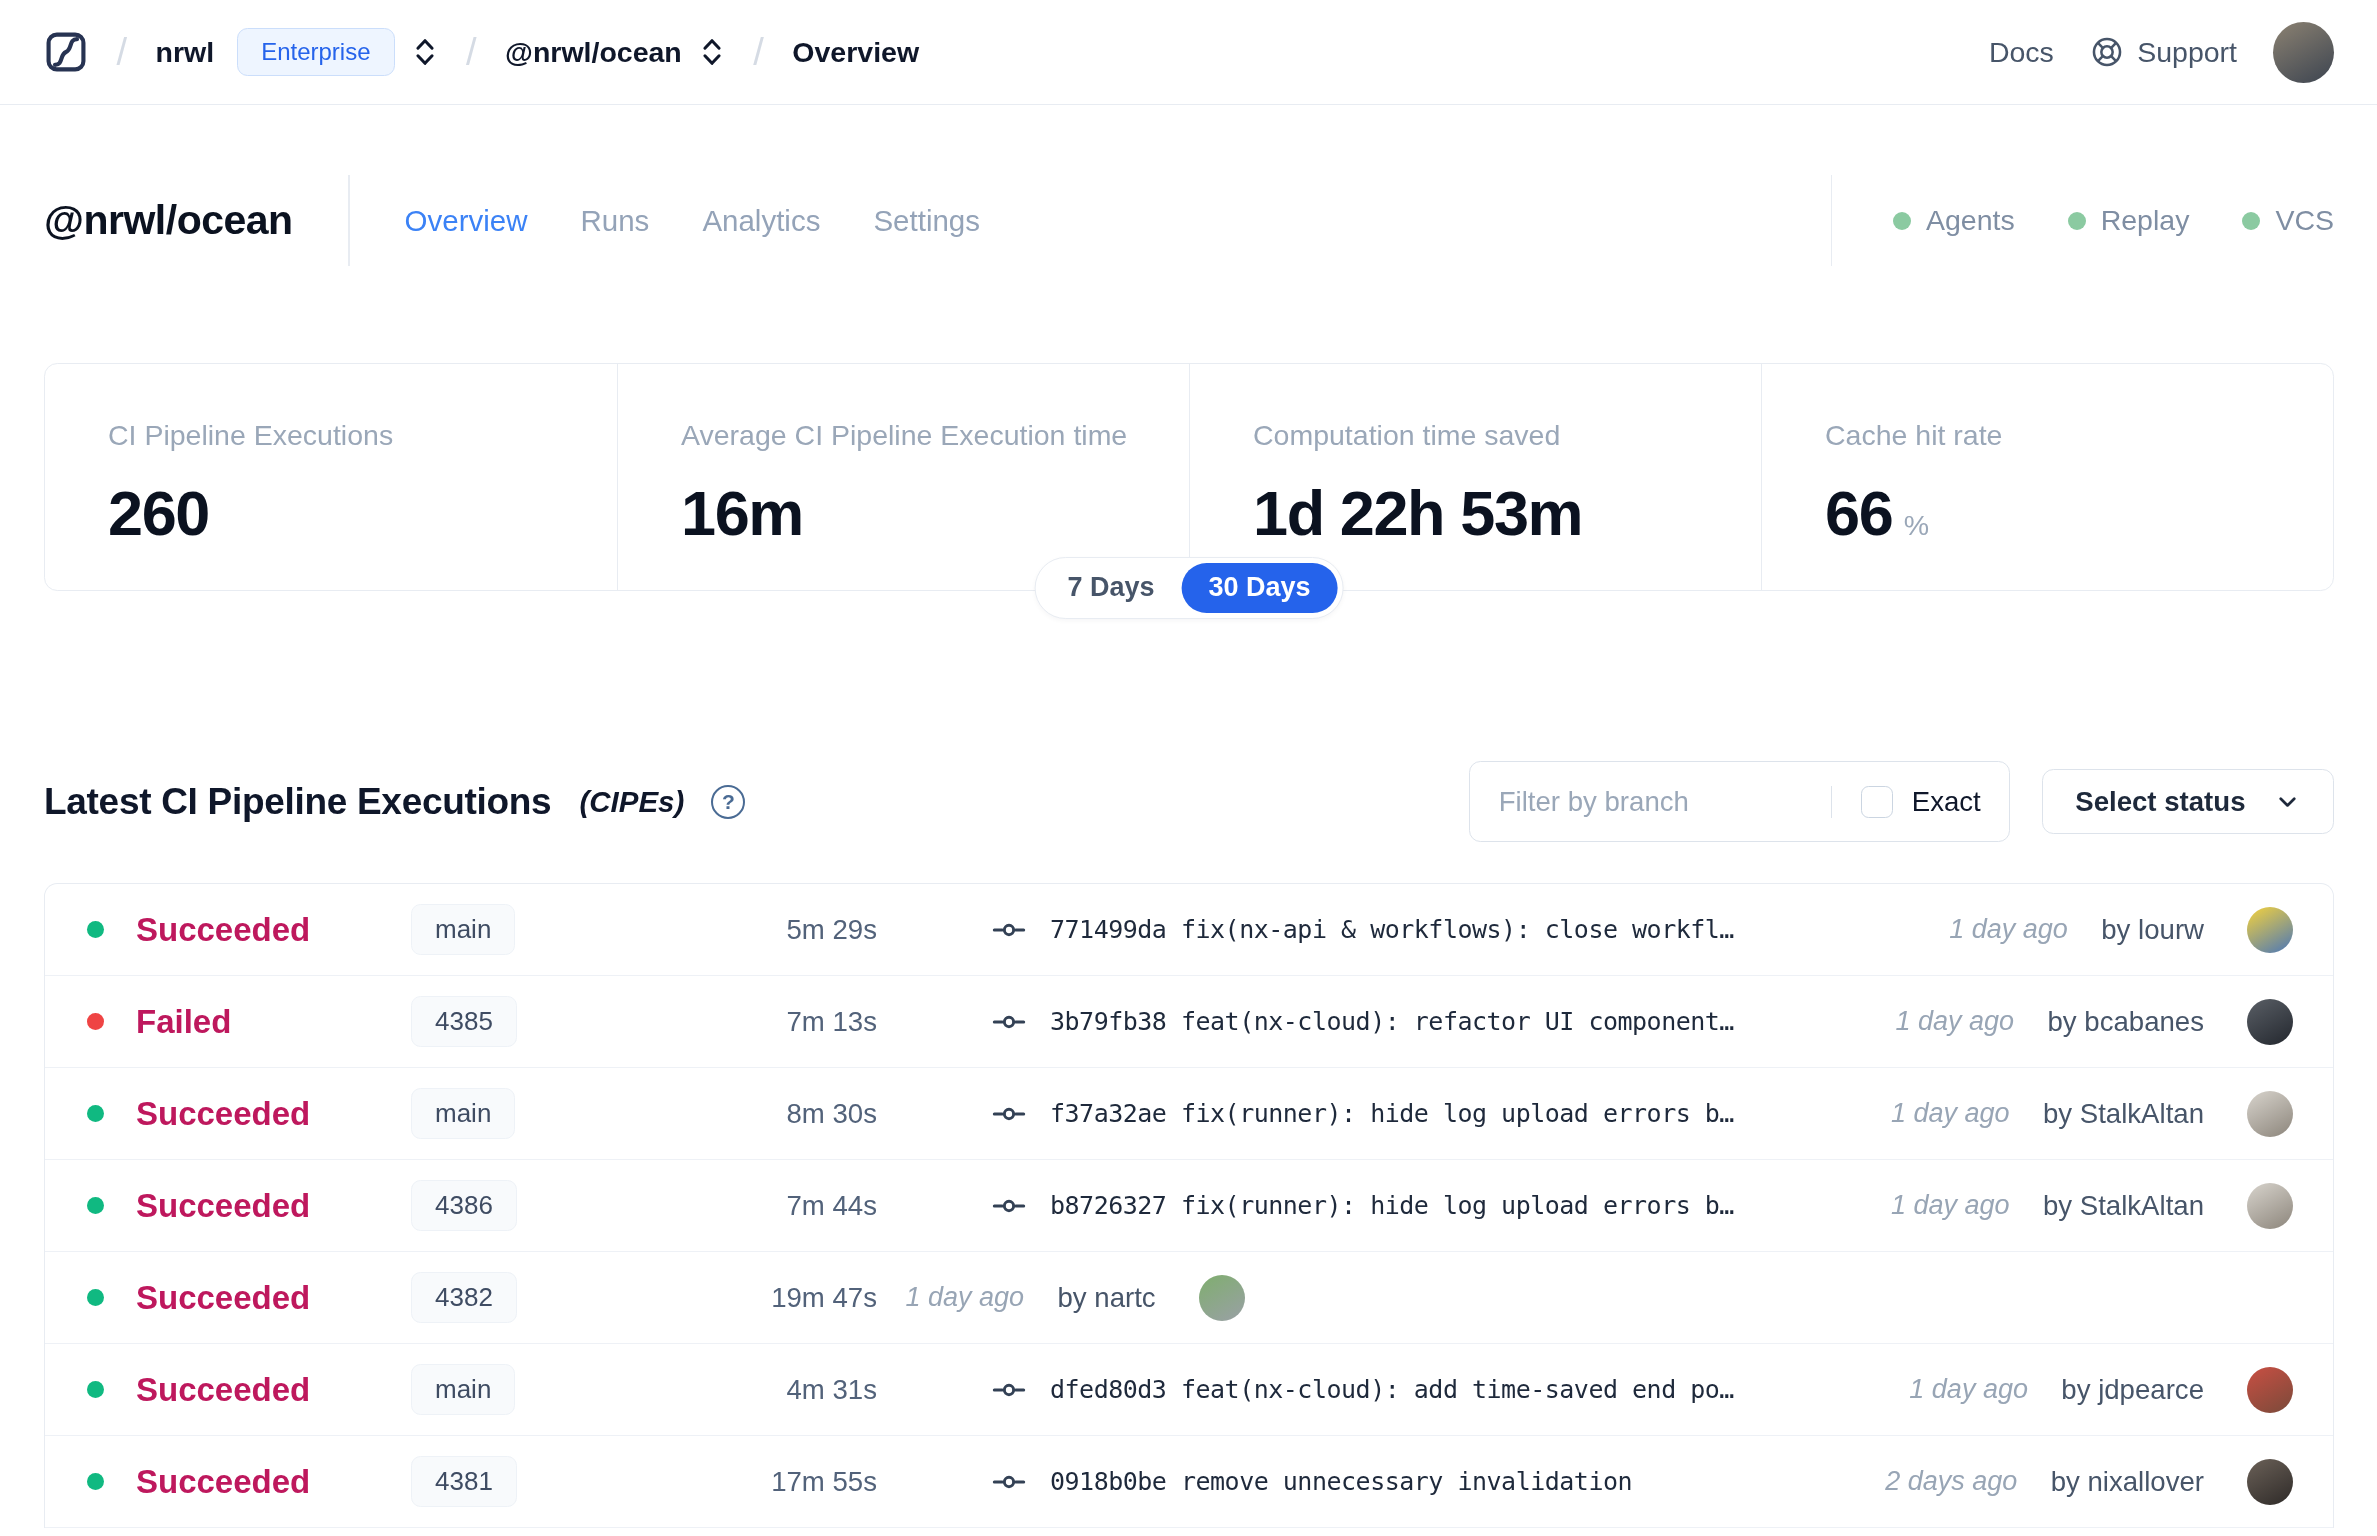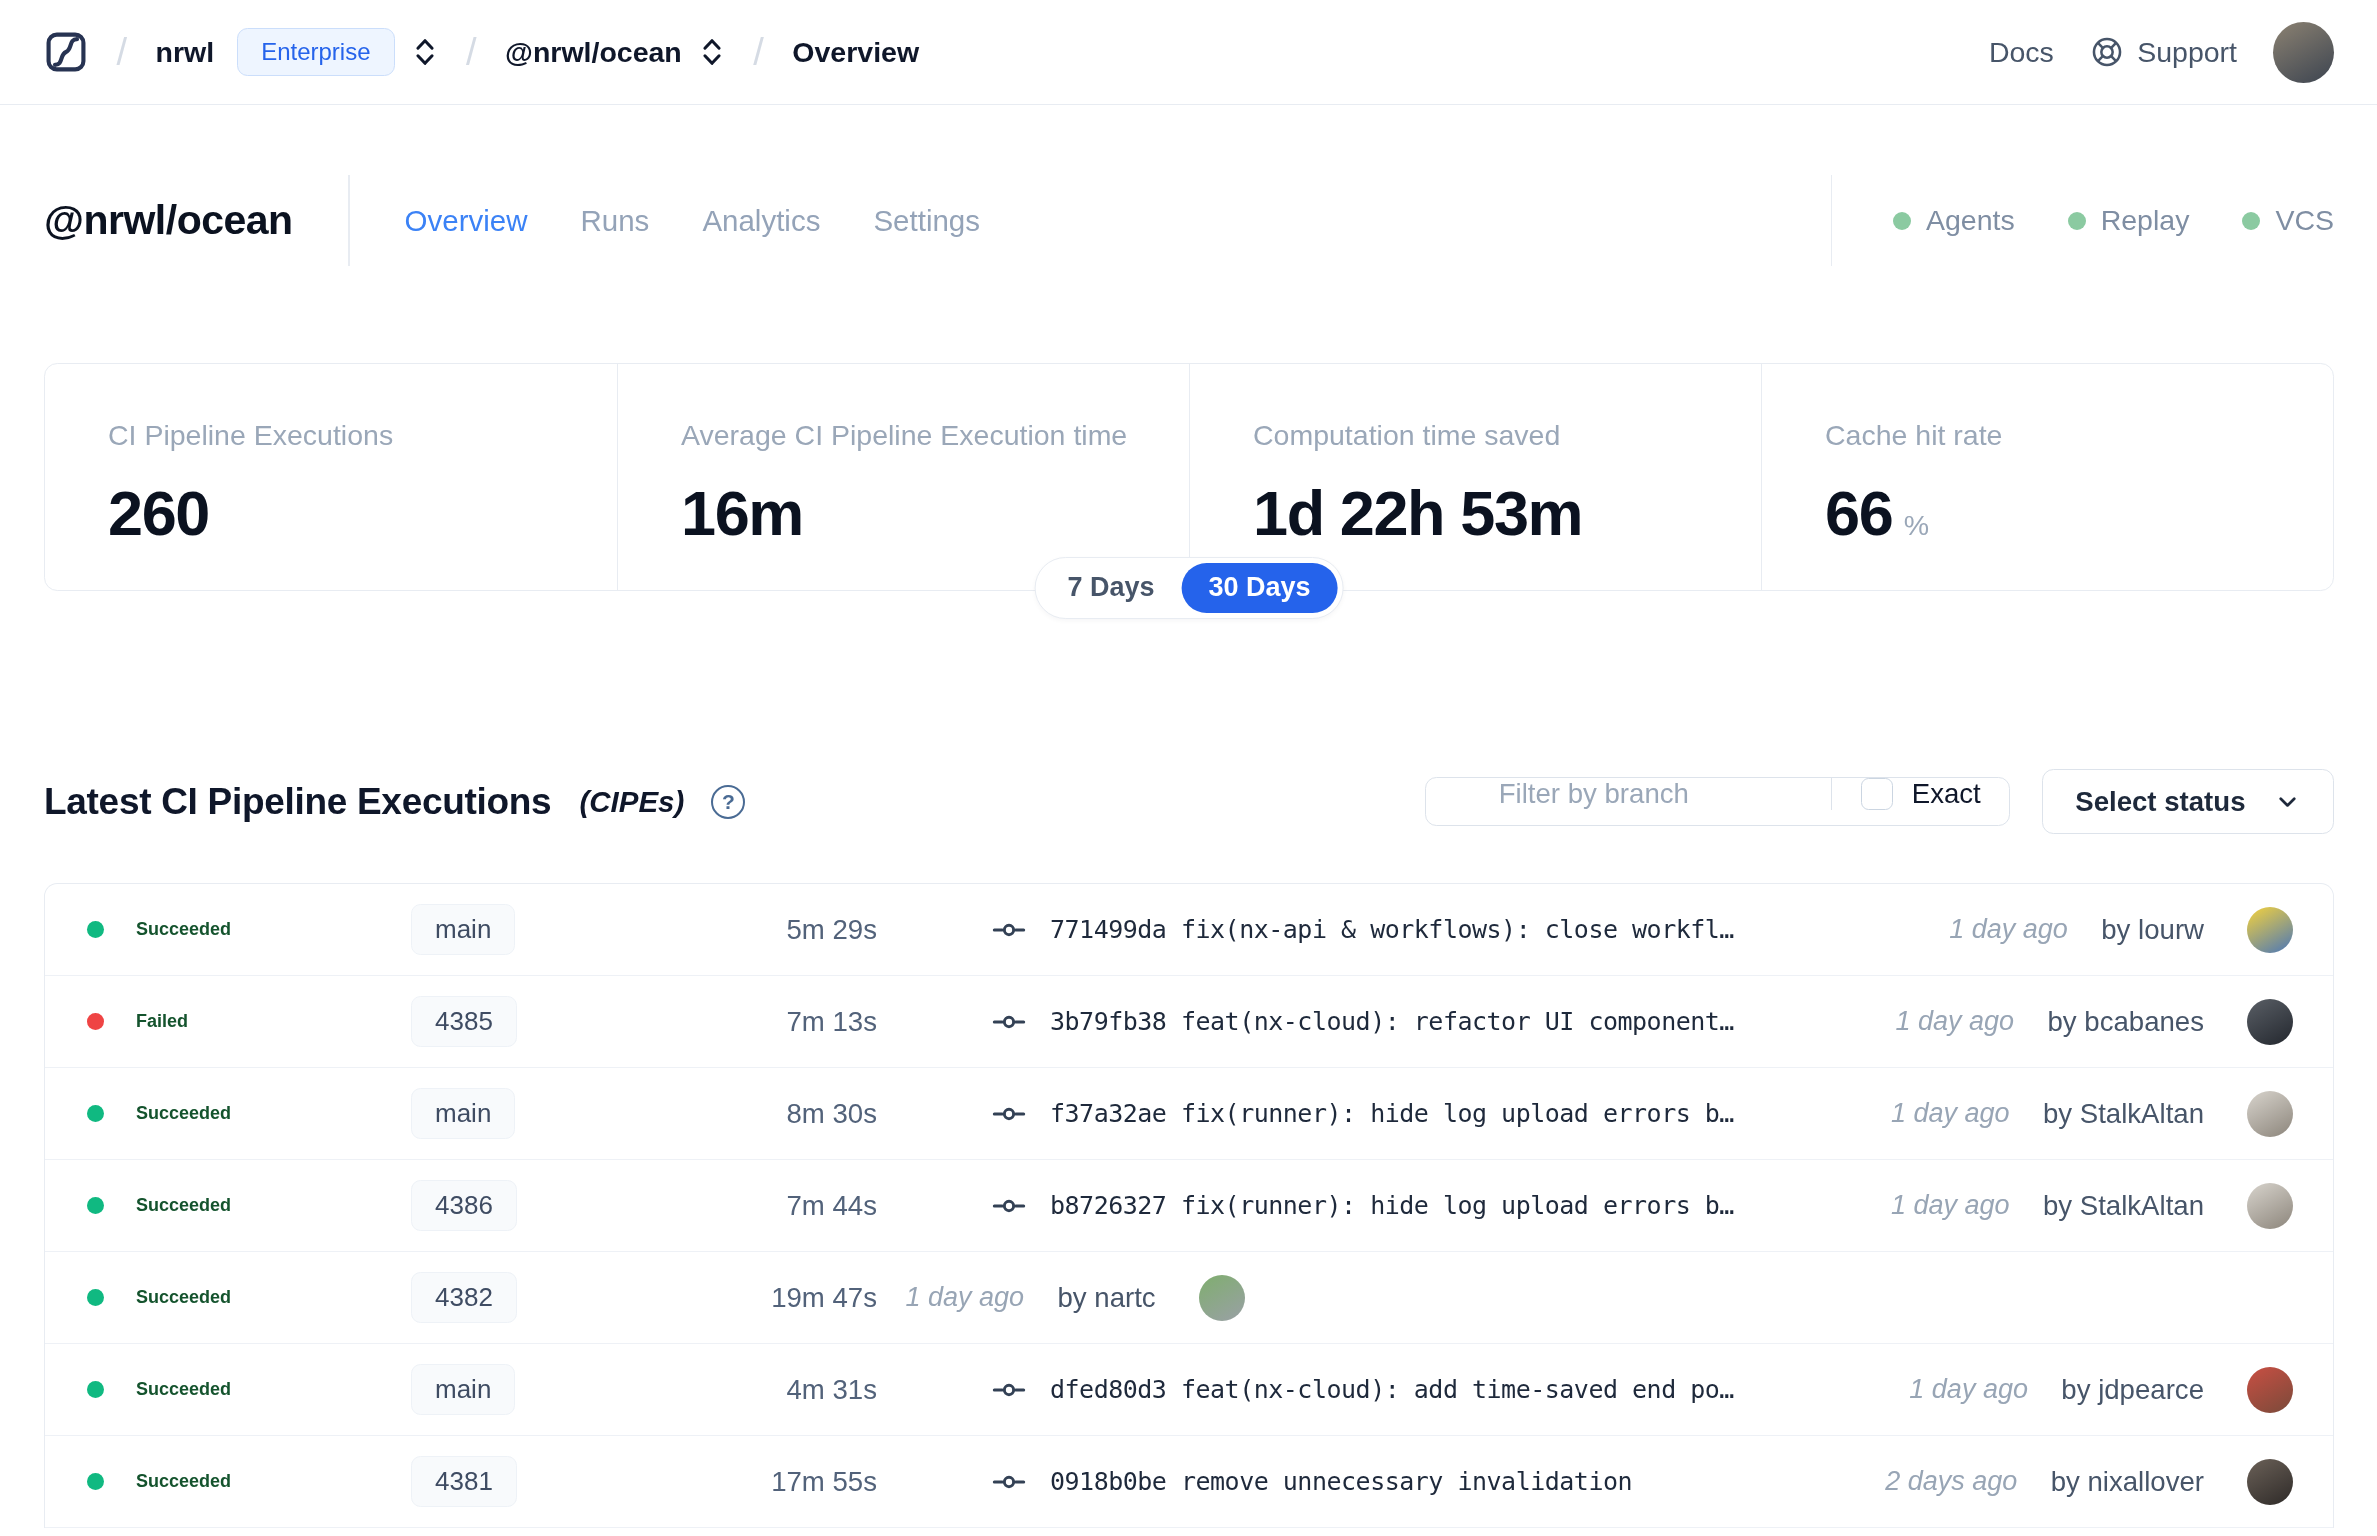--- a/index.html
+++ b/index.html
@@ -51,40 +51,40 @@
   .range-opt.selected { background:#2563eb; color:#fff; }
 
   
   .exec-head { display:flex; align-items:center; margin:177px 44px 0 44px; height:67px; }
   .exec-title { font-size:37px; font-weight:700; color:#0f172a; letter-spacing:-0.3px; }
   .exec-title-suffix { font-size:29.5px; font-weight:600; font-style:italic; margin-left:28px; color:#0f172a; }
   .help-badge { width:34px; height:34px; margin-left:27px; border:2.9px solid #4a6b94; border-radius:50%;
     display:flex; align-items:center; justify-content:center; font-size:21px; font-weight:700;
     color:#4a6b94; cursor:pointer; }
   .exec-controls { margin-left:auto; display:flex; align-items:center; gap:32px; }
-  .filter-group { display:flex; align-items:flex-start; height:49px; border:1.9px solid #dde3eb;
-    border-radius:11.4px; overflow:hidden; background:#fff;padding-left:44px; }
+  .filter-group { display:flex; align-items:center; height:81px; border:1.9px solid #dde3eb;
+    border-radius:11.4px; overflow:hidden; background:#fff; }
   .filter-input { border:none; outline:none; width:361px; padding:0 28.5px; font-size:27.6px;
     font-family:"Liberation Sans", sans-serif; color:#0f172a; }
   .filter-input::placeholder { color:#9aa7b8; }
   .exact-box { display:flex; align-items:center; gap:19px; padding:0 28.5px;
     border-left:1.9px solid #dde3eb; cursor:pointer; }
   .checkbox { width:32px; height:32px; border:1.9px solid #cbd5e1; border-radius:7.6px; background:#fff; }
   .exact-label { font-size:27.6px; font-weight:500; color:#0f172a; }
   .status-select { height:65px; display:flex; align-items:center; gap:28.5px; padding:12px 32px;
     border:1.9px solid #dde3eb; border-radius:11.4px; background:#fff; cursor:pointer; }
   .status-select-label { font-size:27.6px; font-weight:600; color:#1e293b; }
 
   
   .exec-table { margin:48px 44px 0 44px; border:1.9px solid #e8ecf2; border-bottom:none;
     border-radius:13.3px 13.3px 0 0; background:#fff; overflow:hidden; }
   .row { height:92px; display:flex; align-items:center; border-bottom:1.9px solid #eef1f6; cursor:pointer; }
   .col-status { width:366px; display:flex; align-items:center; padding-left:42px; flex:none; }
   .row-dot { width:17px; height:17px; border-radius:50%; flex:none; }
-  .row-status-text { margin-left:32px; font-size:18px; font-weight:600; color:#14532d; }
+  .row-status-text { margin-left:32px; font-size:33px; font-weight:600; color:#be185d; }
   .col-branch { width:304px; flex:none; }
   .branch-chip { display:inline-block; background:#f8fafc; border:1.9px solid #eef2f7;
     border-radius:9.5px; padding:8.6px 23px; font-size:26px; color:#3f4c63; }
   .col-duration { width:162px; flex:none; text-align:right; font-size:27.6px; color:#52627a; }
   .col-commit { flex:1; min-width:0; display:flex; align-items:center; gap:23px;
     margin-left:114px; overflow:hidden; }
   .commit-text { font-family:"DejaVu Sans Mono","Liberation Mono",monospace; font-size:25px;
     letter-spacing:-0.5px; color:#1e293b; white-space:nowrap; overflow:hidden; }
   .col-meta { flex:none; display:flex; align-items:center; justify-content:flex-end;
     padding-right:40px; margin-left:28.5px;gap:22px; }

